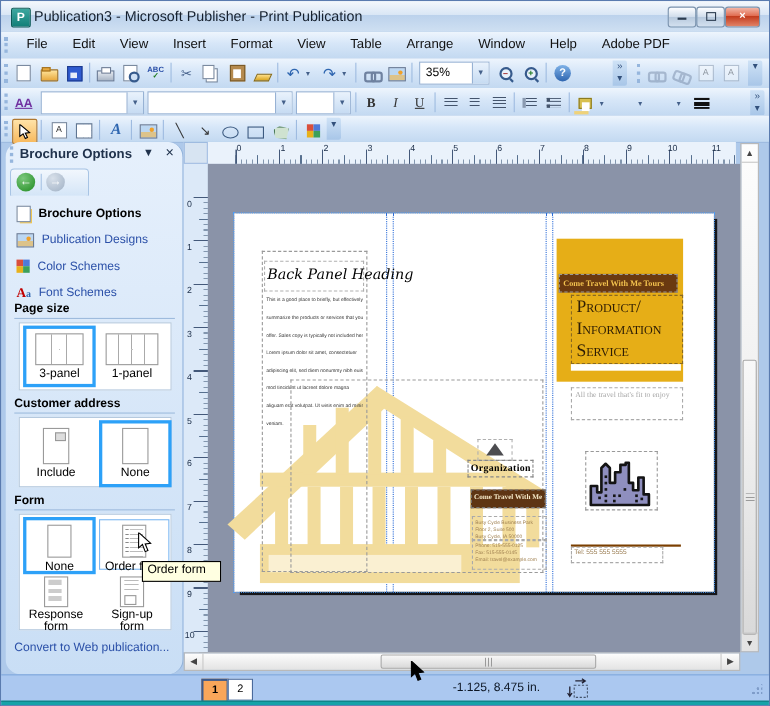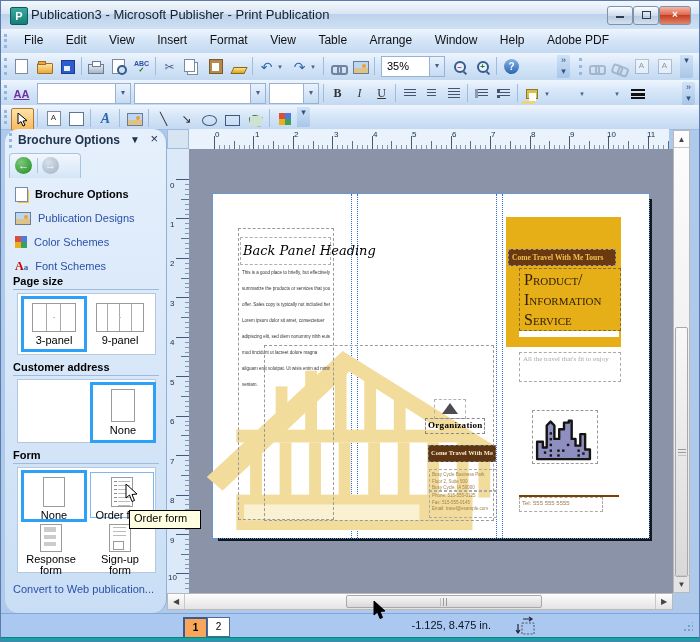--- a/index.html
+++ b/index.html
@@ -398,27 +398,33 @@
 
     <div class="tp-sec" style="top:146px">Page size</div>
     <div class="tp-secline" style="top:160px"></div>
     <div class="groupbox" style="top:164px;width:137px;height:60px">
       <div class="tile sel" style="left:3px;top:2px;width:60px;height:50px">
         <div class="thumb dotpage" style="width:42px;height:27px;background-image:radial-gradient(#c2c2c2 0.7px,transparent 0.8px),linear-gradient(90deg,transparent 13px,#aaa 13px 14px,transparent 14px 27px,#aaa 27px 28px,transparent 28px)"></div>
         <div>3-panel</div>
       </div>
       <div class="tile" style="left:72px;top:5px;width:60px;height:50px">
         <div class="thumb dotpage" style="width:46px;height:27px;background-image:radial-gradient(#c2c2c2 0.7px,transparent 0.8px),linear-gradient(90deg,transparent 10px,#aaa 10px 11px,transparent 11px 22px,#aaa 22px 23px,transparent 23px 34px,#aaa 34px 35px,transparent 35px)"></div>
-        <div>9-panel</div>
+        <div>1-panel</div>
       </div>
     </div>
 
     <div class="tp-sec" style="top:232px">Customer address</div>
     <div class="tp-secline" style="top:246px"></div>
     <div class="groupbox" style="top:250px;width:137px;height:62px">
+      <div class="tile" style="left:3px;top:5px;width:60px;height:52px">
+        <div class="thumb dotpage" style="width:22px;height:31px;position:relative">
+            <span style="position:absolute;right:2px;top:3px;width:8px;height:6px;background:#ddd;border:1px solid #999"></span>
+          </div>
+        <div>Include</div>
+      </div>
       <div class="tile sel" style="left:72px;top:2px;width:60px;height:55px">
         <div class="thumb dotpage" style="width:22px;height:31px"></div>
         <div>None</div>
       </div>
     </div>
 
     <div class="tp-sec" style="top:320px">Form</div>
     <div class="tp-secline" style="top:334px"></div>
     <div class="groupbox" style="top:338px;width:137px;height:104px">
       <div class="tile sel" style="left:3px;top:2px;width:60px;height:46px">

